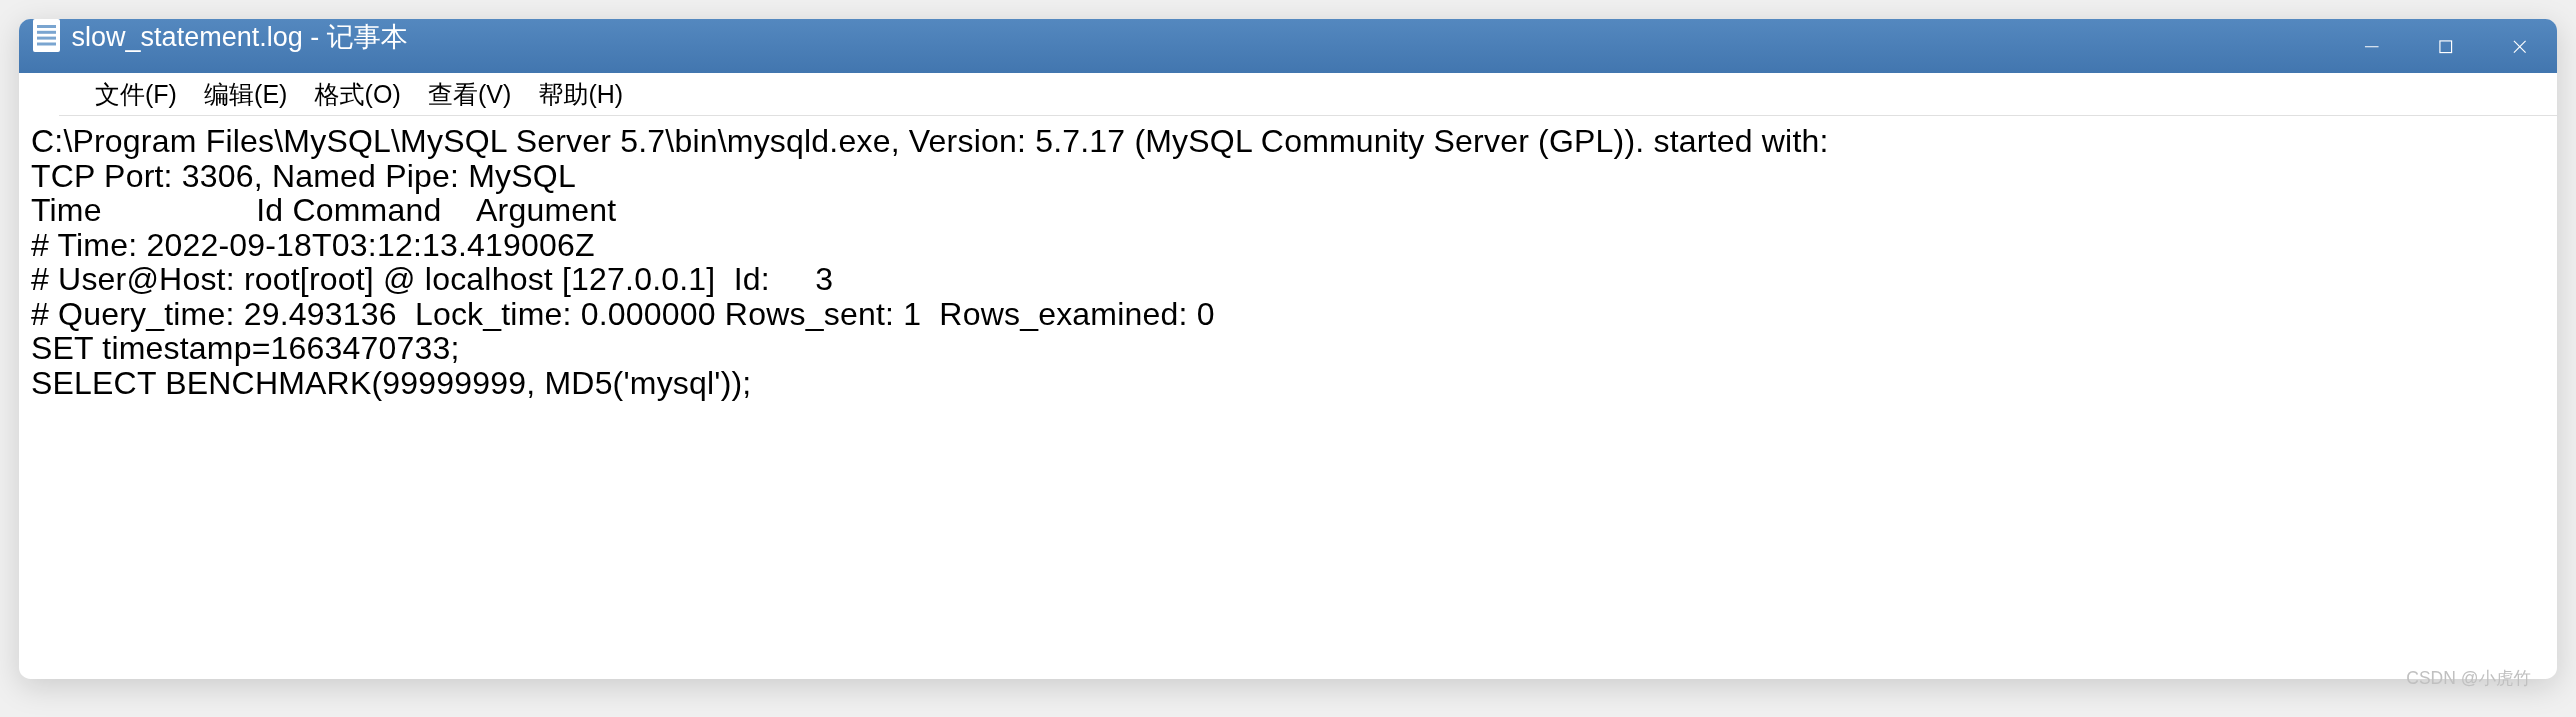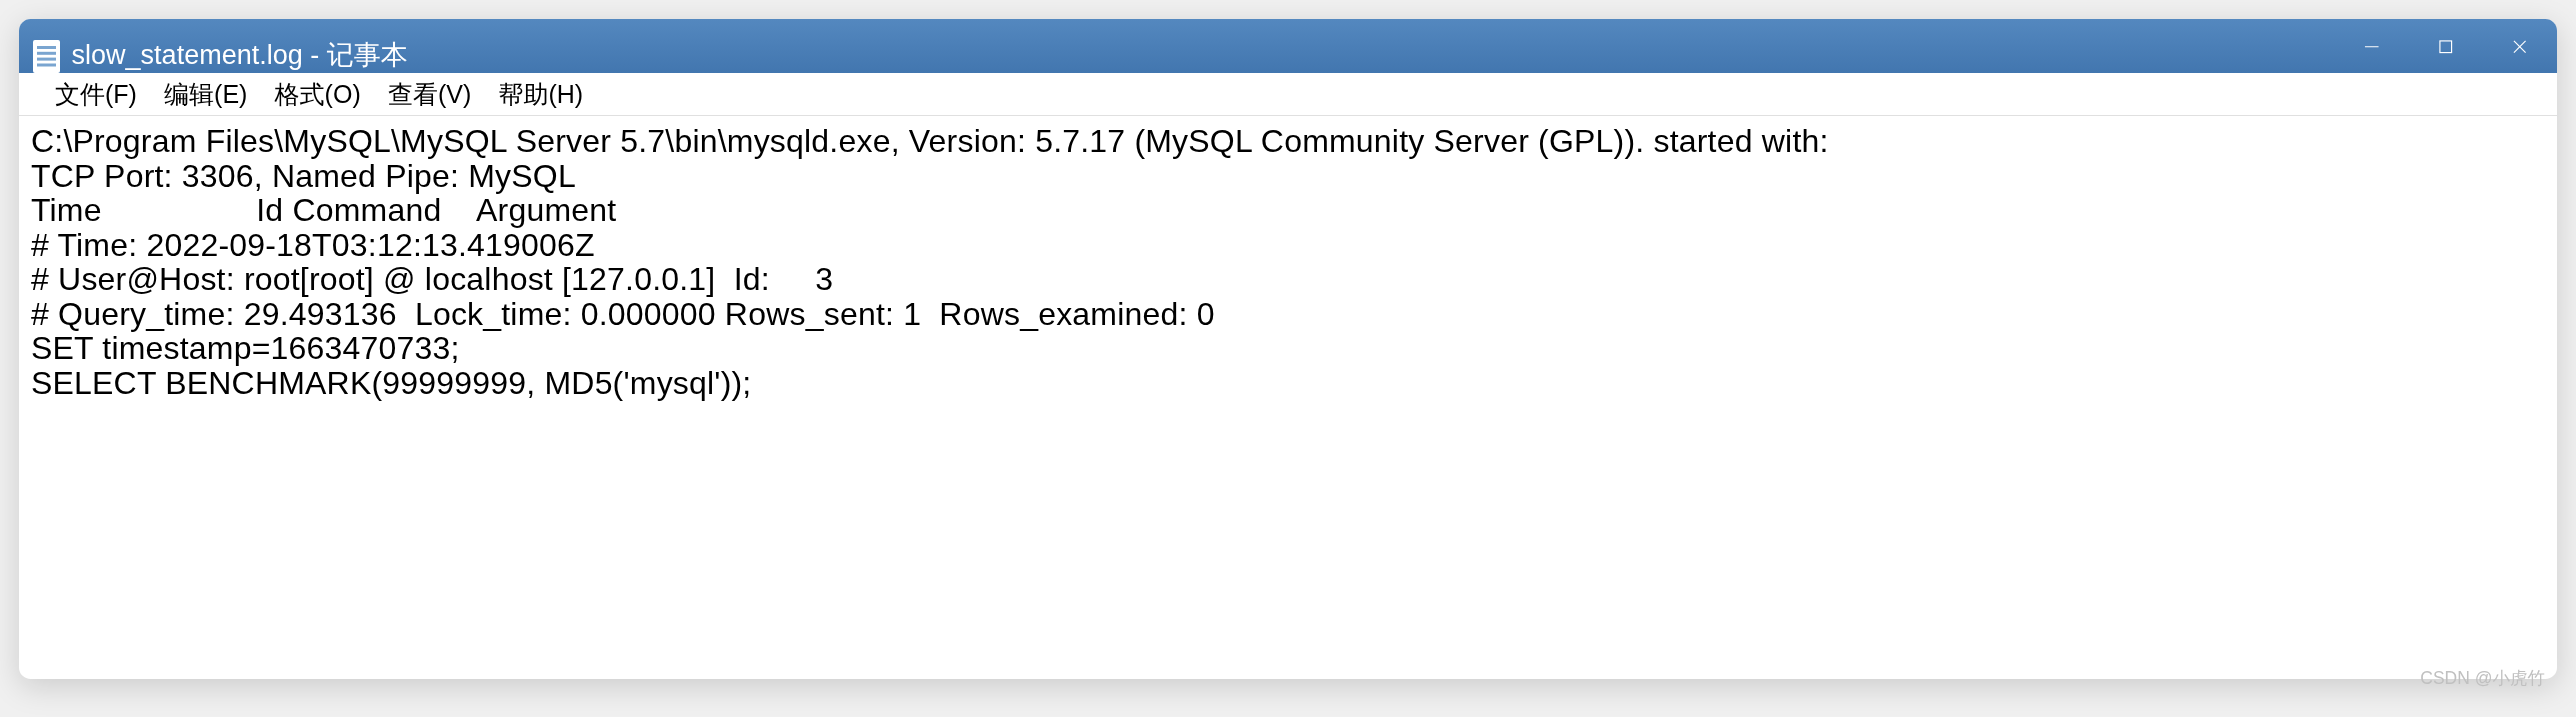--- a/index.html
+++ b/index.html
@@ -22,21 +22,21 @@
       height: 660px;
       display: flex;
       flex-direction: column;
     }
     .titlebar {
       background: #4a7fb8;
       background: linear-gradient(to bottom, #5488bf 0%, #4276af 100%);
       color: #ffffff;
       height: 54px;
       display: flex;
-      align-items: flex-end;
+      align-items: flex-start;
       padding: 0 0 0 13.6px;
       font-size: 27px;
       font-weight: 400;
     }
     .titlebar-icon {
       width: 27px;
       height: 33px;
       background: #ffffff;
       border-radius: 1.9px;
       margin-right: 11.6px;
@@ -80,39 +80,40 @@
     .menubar {
       background: #ffffff;
       border-bottom: 1px solid #e0e0e0;
       height: 43px;
       display: flex;
       align-items: center;
       padding: 0 22px;
       font-size: 25px;
       font-family: "Microsoft YaHei", "SimSun", sans-serif;
       color: #000000;
+      margin-left: 40px;
     }
     .menu-item {
       padding: 3.9px 13.6px;
       cursor: pointer;
     }
     .content {
       flex: 1;
       padding: 7.8px 11.6px;
       font-family: Arial, "Segoe UI", sans-serif;
       font-size: 32px;
       line-height: 1.08;
       color: #000000;
       white-space: pre;
       overflow: auto;
       letter-spacing: 0.2px;
     }
     .watermark {
       position: absolute;
-      right: 31px;
+      right: 45px;
       bottom: 27px;
       font-size: 17.5px;
       color: #c0c0c0;
       font-family: Arial, sans-serif;
     }
   </style>
 </head>
 <body>
 
 <div class="window">

